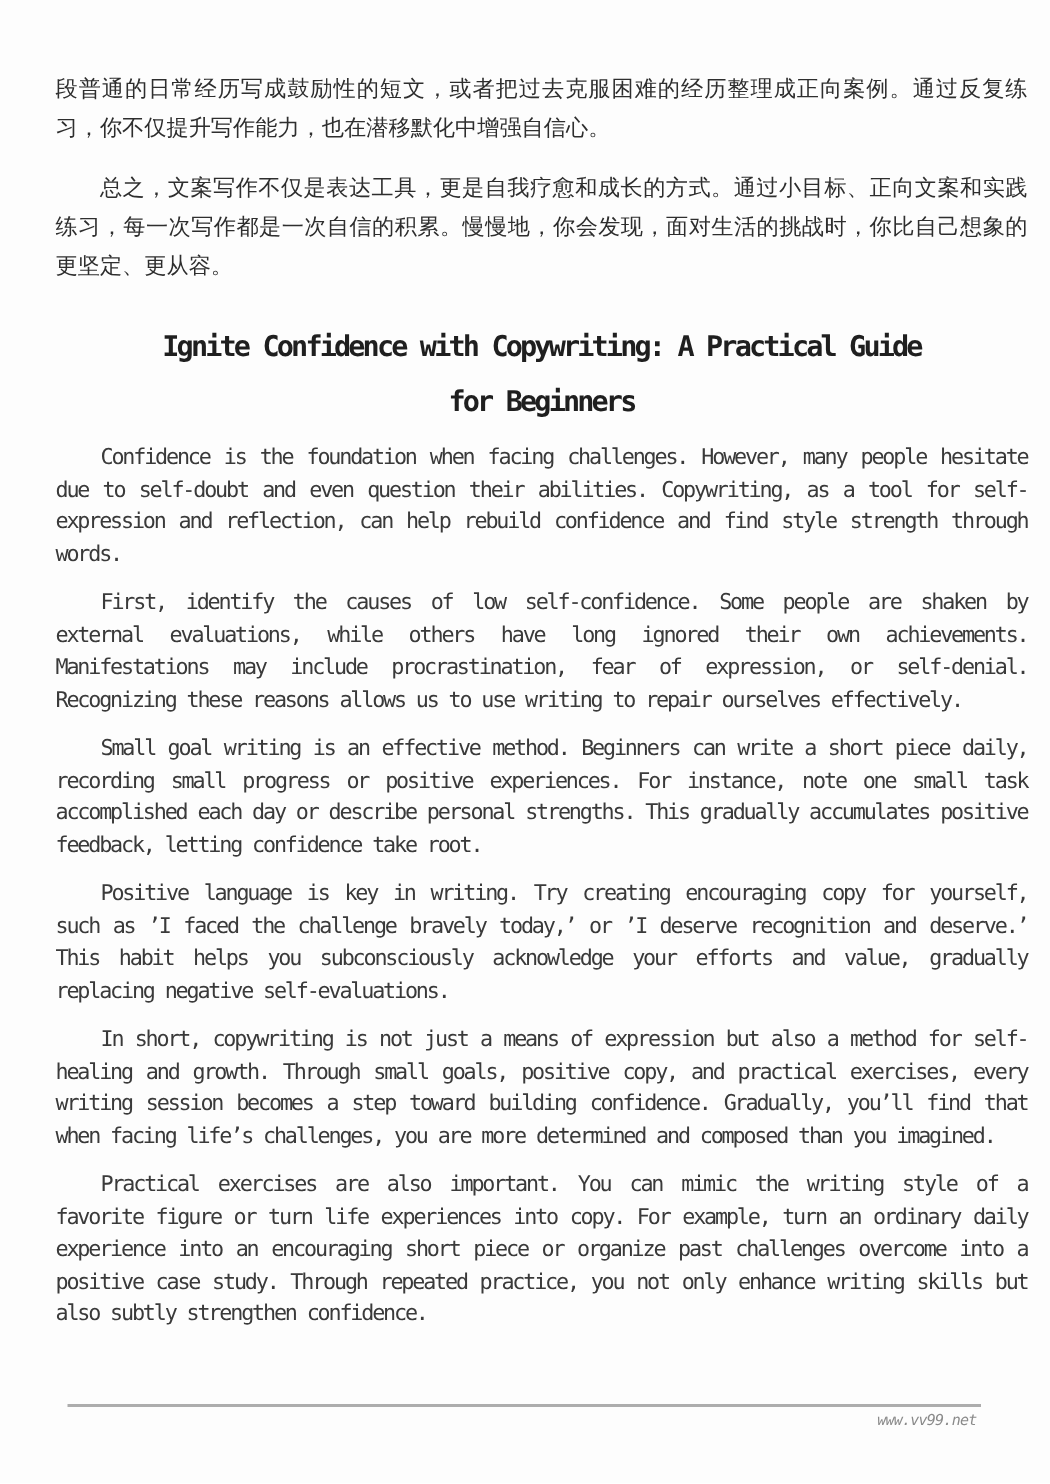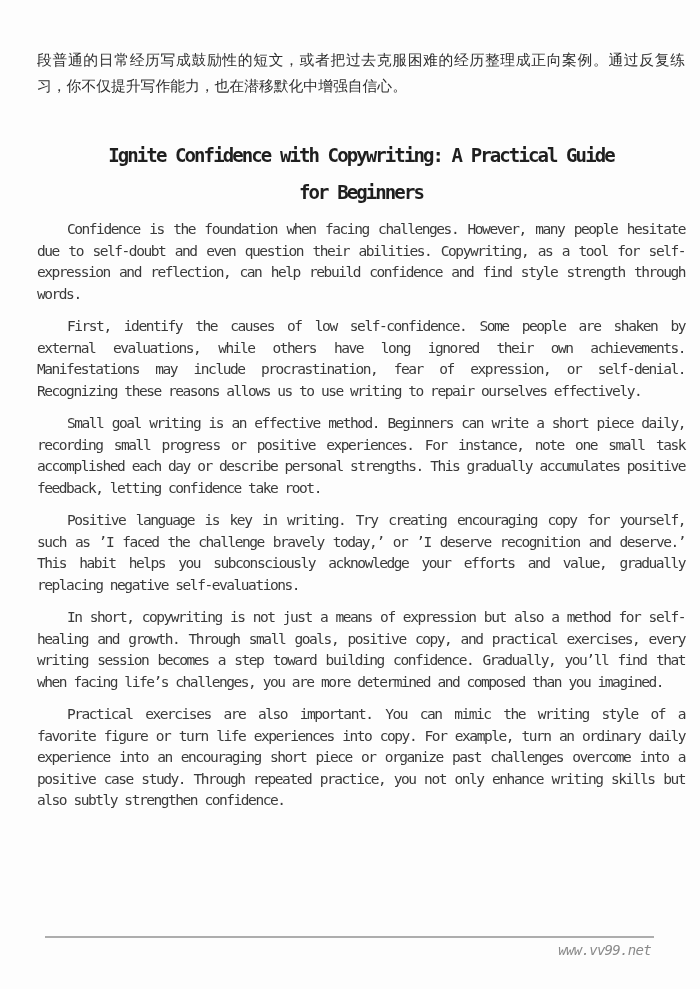--- a/index.html
+++ b/index.html
@@ -37,21 +37,21 @@
     font-size: 14.8px;
     line-height: 26px;
     color: #2e2e2e;
     text-align: justify;
   }
   .cn.ind { margin-top: 14px; text-indent: 2em; }
   
   .title {
     display: block;
     max-width: 530px;
-    margin: 38px auto 8px auto;
+    margin: 22px auto 8px auto;
     font-family: "DejaVu Sans Mono", "Liberation Mono", monospace;
     font-weight: bold;
     font-size: 19px;
     line-height: 37px;
     letter-spacing: -0.1em;
     color: #1f1f1f;
     text-align: center;
   }
   
   .en {
@@ -72,35 +72,36 @@
     background: #adadad;
     z-index: 1;
   }
   .footer-url {
     position: absolute;
     top: 942px;
     right: 49px;
     z-index: 1;
     font-family: "DejaVu Sans Mono", "Liberation Mono", monospace;
     font-style: italic;
-    font-size: 14px;
+    font-size: 10px;
     letter-spacing: -0.05em;
     color: #8a8a8a;
   }
 </style>
 </head>
 <body>
 
 <div class="page">
 
 
   <div class="content">
 
     <p class="cn">段普通的日常经历写成鼓励性的短文，或者把过去克服困难的经历整理成正向案例。通过反复练习，你不仅提升写作能力，也在潜移默化中增强自信心。</p>
 
+    <p class="cn ind">总之，文案写作不仅是表达工具，更是自我疗愈和成长的方式。通过小目标、正向文案和实践练习，每一次写作都是一次自信的积累。慢慢地，你会发现，面对生活的挑战时，你比自己想象的更坚定、更从容。</p>
 
     <h1 class="title">Ignite Confidence with Copywriting: A Practical Guide for Beginners</h1>
 
     <p class="en">Confidence is the foundation when facing challenges. However, many people hesitate due to self-doubt and even question their abilities. Copywriting, as a tool for self-expression and reflection, can help rebuild confidence and find style strength through words.</p>
 
     <p class="en">First, identify the causes of low self-confidence. Some people are shaken by external evaluations, while others have long ignored their own achievements. Manifestations may include procrastination, fear of expression, or self-denial. Recognizing these reasons allows us to use writing to repair ourselves effectively.</p>
 
     <p class="en">Small goal writing is an effective method. Beginners can write a short piece daily, recording small progress or positive experiences. For instance, note one small task accomplished each day or describe personal strengths. This gradually accumulates positive feedback, letting confidence take root.</p>
 
     <p class="en">Positive language is key in writing. Try creating encouraging copy for yourself, such as ’I faced the challenge bravely today,’ or ’I deserve recognition and deserve.’ This habit helps you subconsciously acknowledge your efforts and value, gradually replacing negative self-evaluations.</p>

